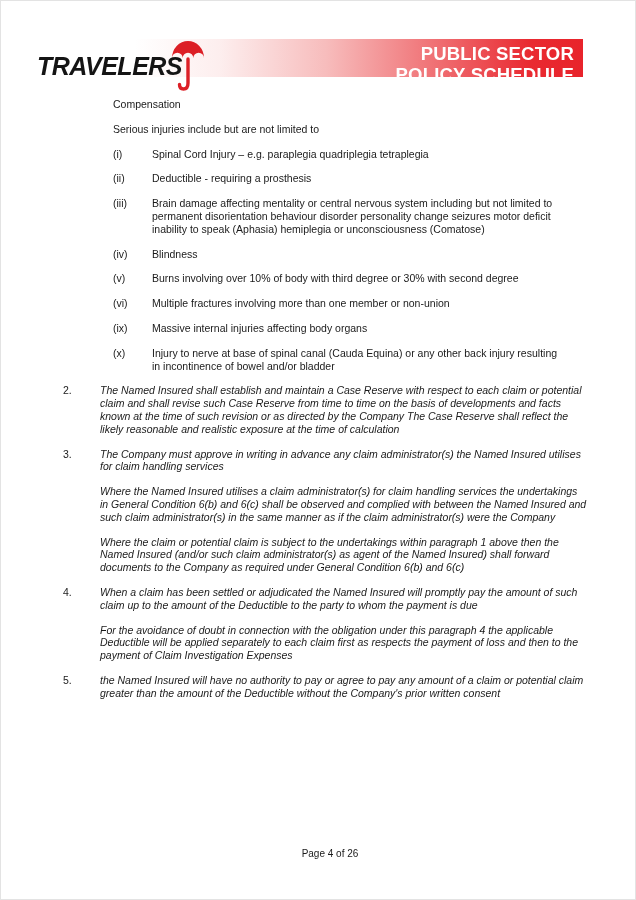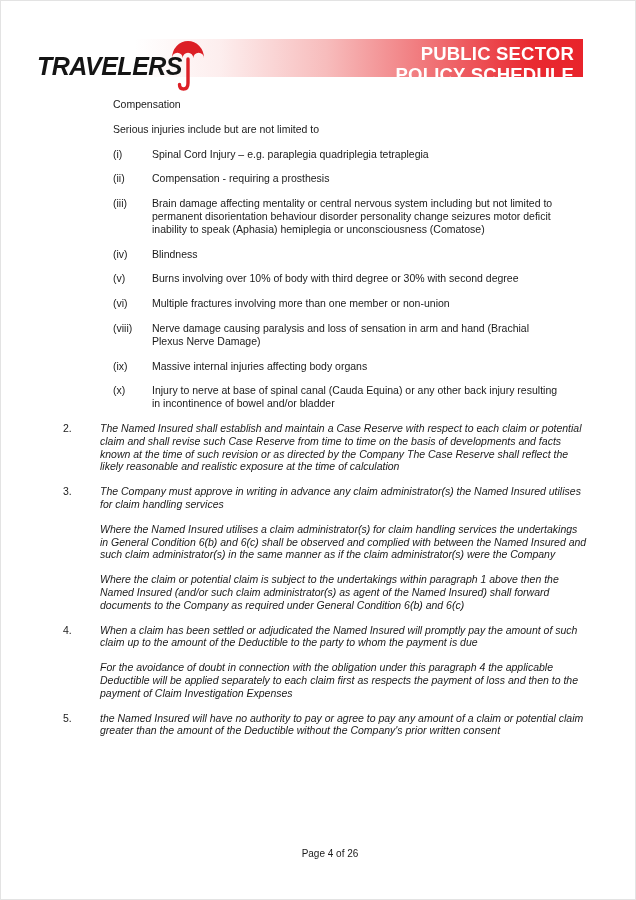--- a/index.html
+++ b/index.html
@@ -120,41 +120,37 @@
     <div class="indent1">
       <div class="plain-line">Compensation</div>
       <div class="plain-line">Serious injuries include but are not limited to</div>
 
       <div class="roman-row">
         <span class="roman-col">(i)</span>
         <span class="roman-body">Spinal Cord Injury – e.g. paraplegia quadriplegia tetraplegia</span>
       </div>
       <div class="roman-row">
         <span class="roman-col">(ii)</span>
-        <span class="roman-body">Compensation - requiring a prosthesis</span>
+        <span class="roman-body">Deductible - requiring a prosthesis</span>
       </div>
       <div class="roman-row">
         <span class="roman-col">(iii)</span>
         <span class="roman-body">Brain damage affecting mentality or central nervous system including but not limited to permanent disorientation behaviour disorder personality change seizures motor deficit inability to speak (Aphasia) hemiplegia or unconsciousness (Comatose)</span>
       </div>
       <div class="roman-row">
         <span class="roman-col">(iv)</span>
         <span class="roman-body">Blindness</span>
       </div>
       <div class="roman-row">
         <span class="roman-col">(v)</span>
         <span class="roman-body">Burns involving over 10% of body with third degree or 30% with second degree</span>
       </div>
       <div class="roman-row">
         <span class="roman-col">(vi)</span>
         <span class="roman-body">Multiple fractures involving more than one member or non-union</span>
-      </div>
-      <div class="roman-row">
-        <span class="roman-col">(viii)</span>
-        <span class="roman-body">Nerve damage causing paralysis and loss of sensation in arm and hand (Brachial Plexus Nerve Damage)</span>
       </div>
       <div class="roman-row">
         <span class="roman-col">(ix)</span>
         <span class="roman-body">Massive internal injuries affecting body organs</span>
       </div>
       <div class="roman-row">
         <span class="roman-col">(x)</span>
         <span class="roman-body">Injury to nerve at base of spinal canal (Cauda Equina) or any other back injury resulting in incontinence of bowel and/or bladder</span>
       </div>
     </div>

